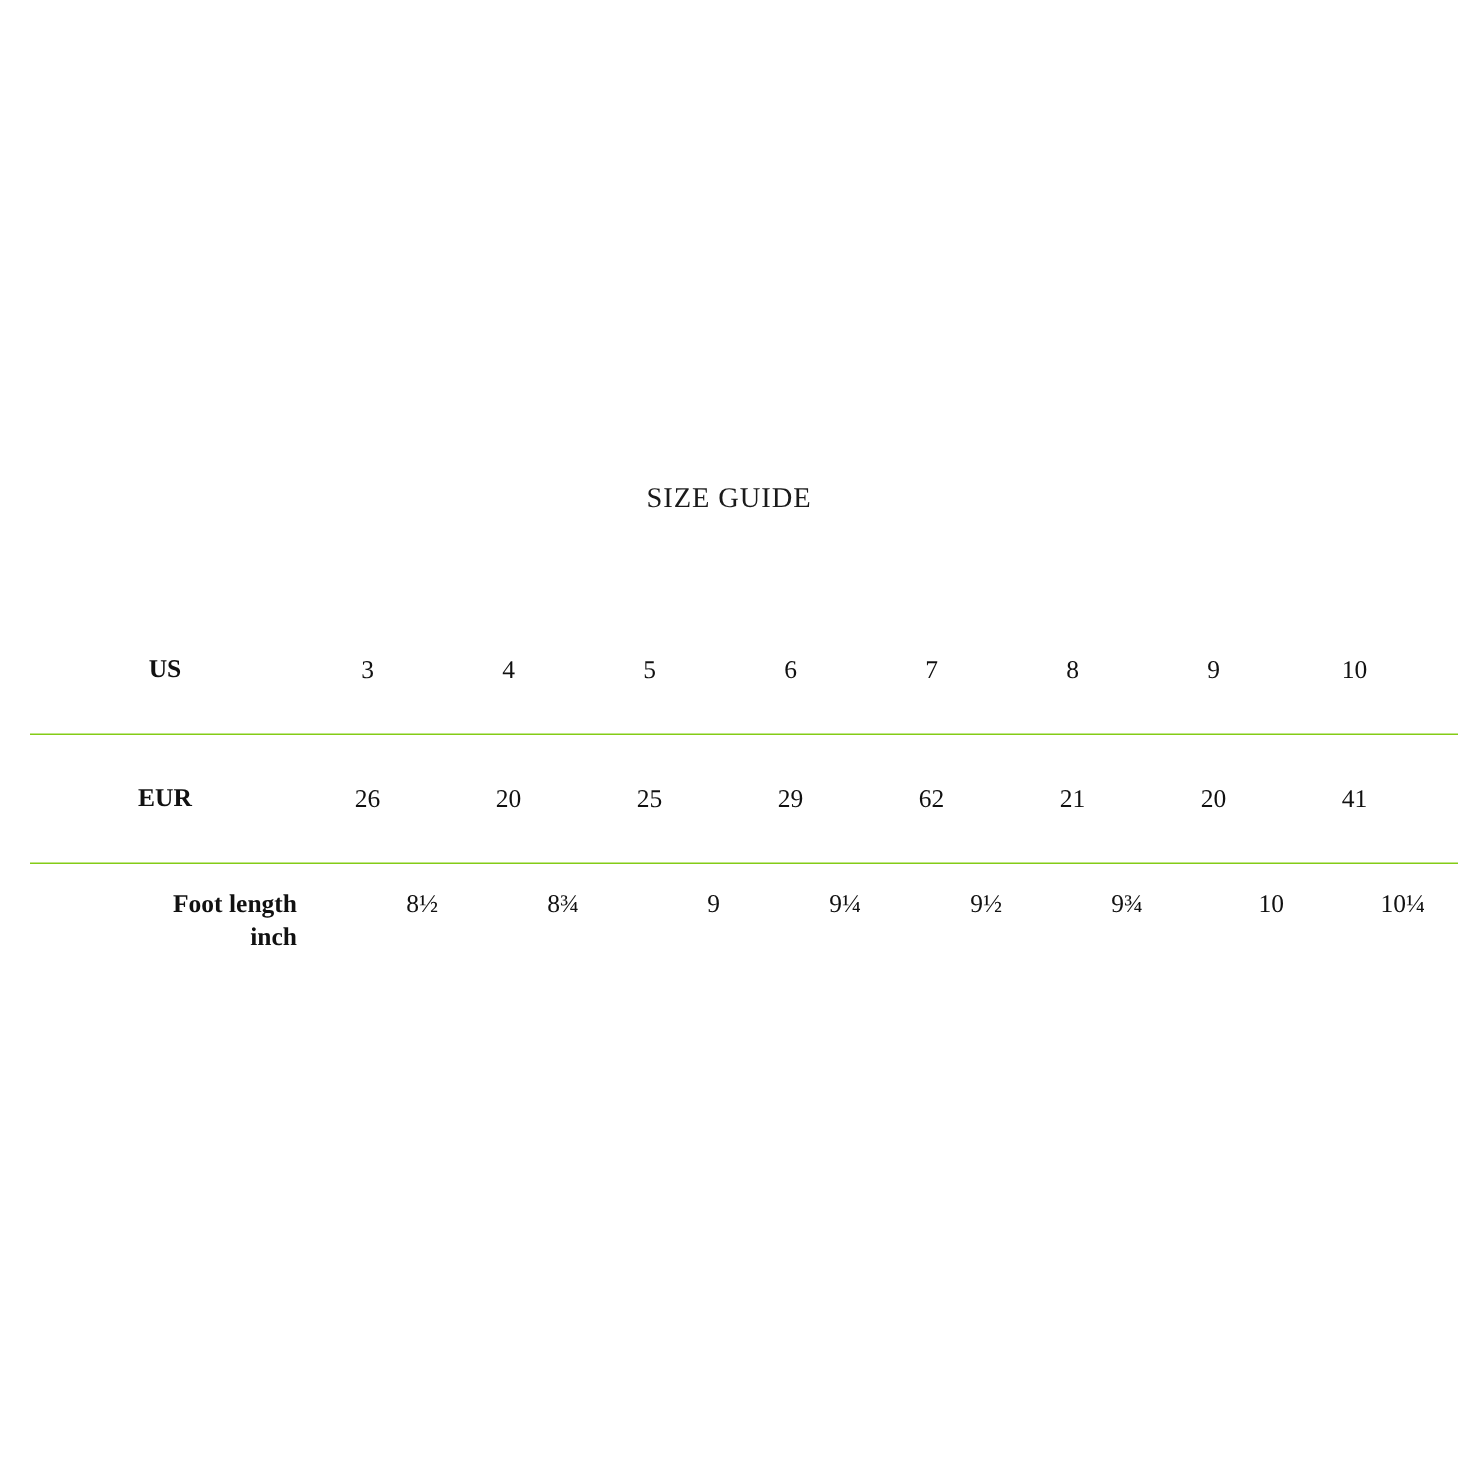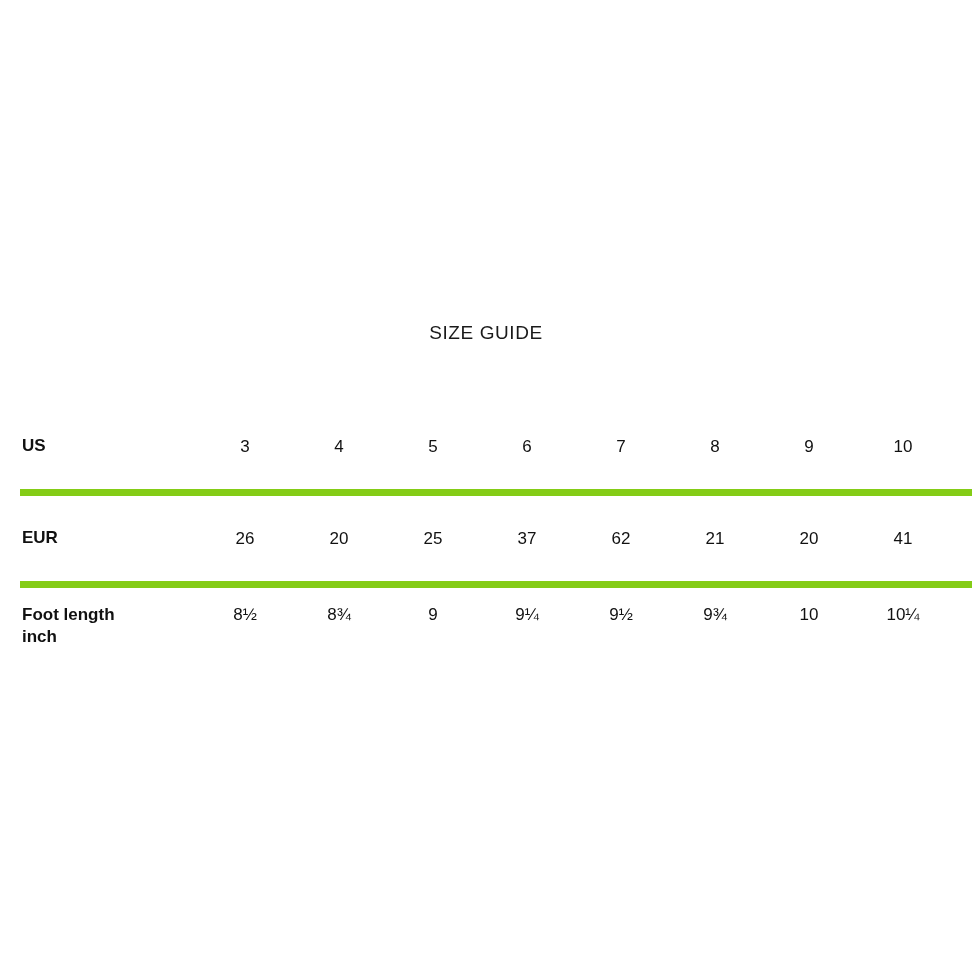--- a/index.html
+++ b/index.html
@@ -12,20 +12,21 @@
     background: #ffffff;
     font-family: "Liberation Sans", sans-serif;
     color: #111111;
     overflow: hidden;
   }
   .page {
     position: relative;
     width: 836px;
     height: 972px;
     box-sizing: border-box;
+    font-family: Liberation Serif, serif;
   }
   .title {
     position: absolute;
     top: 322px;
     left: 0;
     width: 972px;
     text-align: center;
     font-size: 19px;
     letter-spacing: 0.6px;
     color: #1a1a1a;
@@ -34,24 +35,26 @@
   .size-table {
     position: absolute;
     top: 404px;
     left: 20px;
     width: 932px;
     border-collapse: collapse;
     table-layout: fixed;
   }
   .size-table tr.row-us td,
   .size-table tr.row-eur td {
-    border-bottom: 7px solid #84cc16;
+    border-bottom: 1px solid #84cc16;
+    text-align: center;
   }
   .size-table tr.row-foot td {
     border-bottom: none;
+    text-align: right;
   }
   .size-table td {
     padding: 0;
     vertical-align: middle;
     text-align: center;
     font-size: 17px;
     color: #111111;
     height: 85px;
   }
   .size-table td.label {
@@ -94,21 +97,21 @@
         <td class="val col-wide">8</td>
         <td class="val col-wide">9</td>
         <td class="val col-wide">10</td>
         <td class="val col-wide">11</td>
       </tr>
       <tr class="row-eur">
         <td class="label">EUR</td>
         <td class="val col-wide">26</td>
         <td class="val col-wide">20</td>
         <td class="val col-wide">25</td>
-        <td class="val col-wide">37</td>
+        <td class="val col-wide">29</td>
         <td class="val col-wide">62</td>
         <td class="val col-wide">21</td>
         <td class="val col-wide">20</td>
         <td class="val col-wide">41</td>
         <td class="val col-wide">42</td>
       </tr>
       <tr class="row-foot">
         <td class="label">
           <span>Foot length</span><br>
           <span>inch</span>

